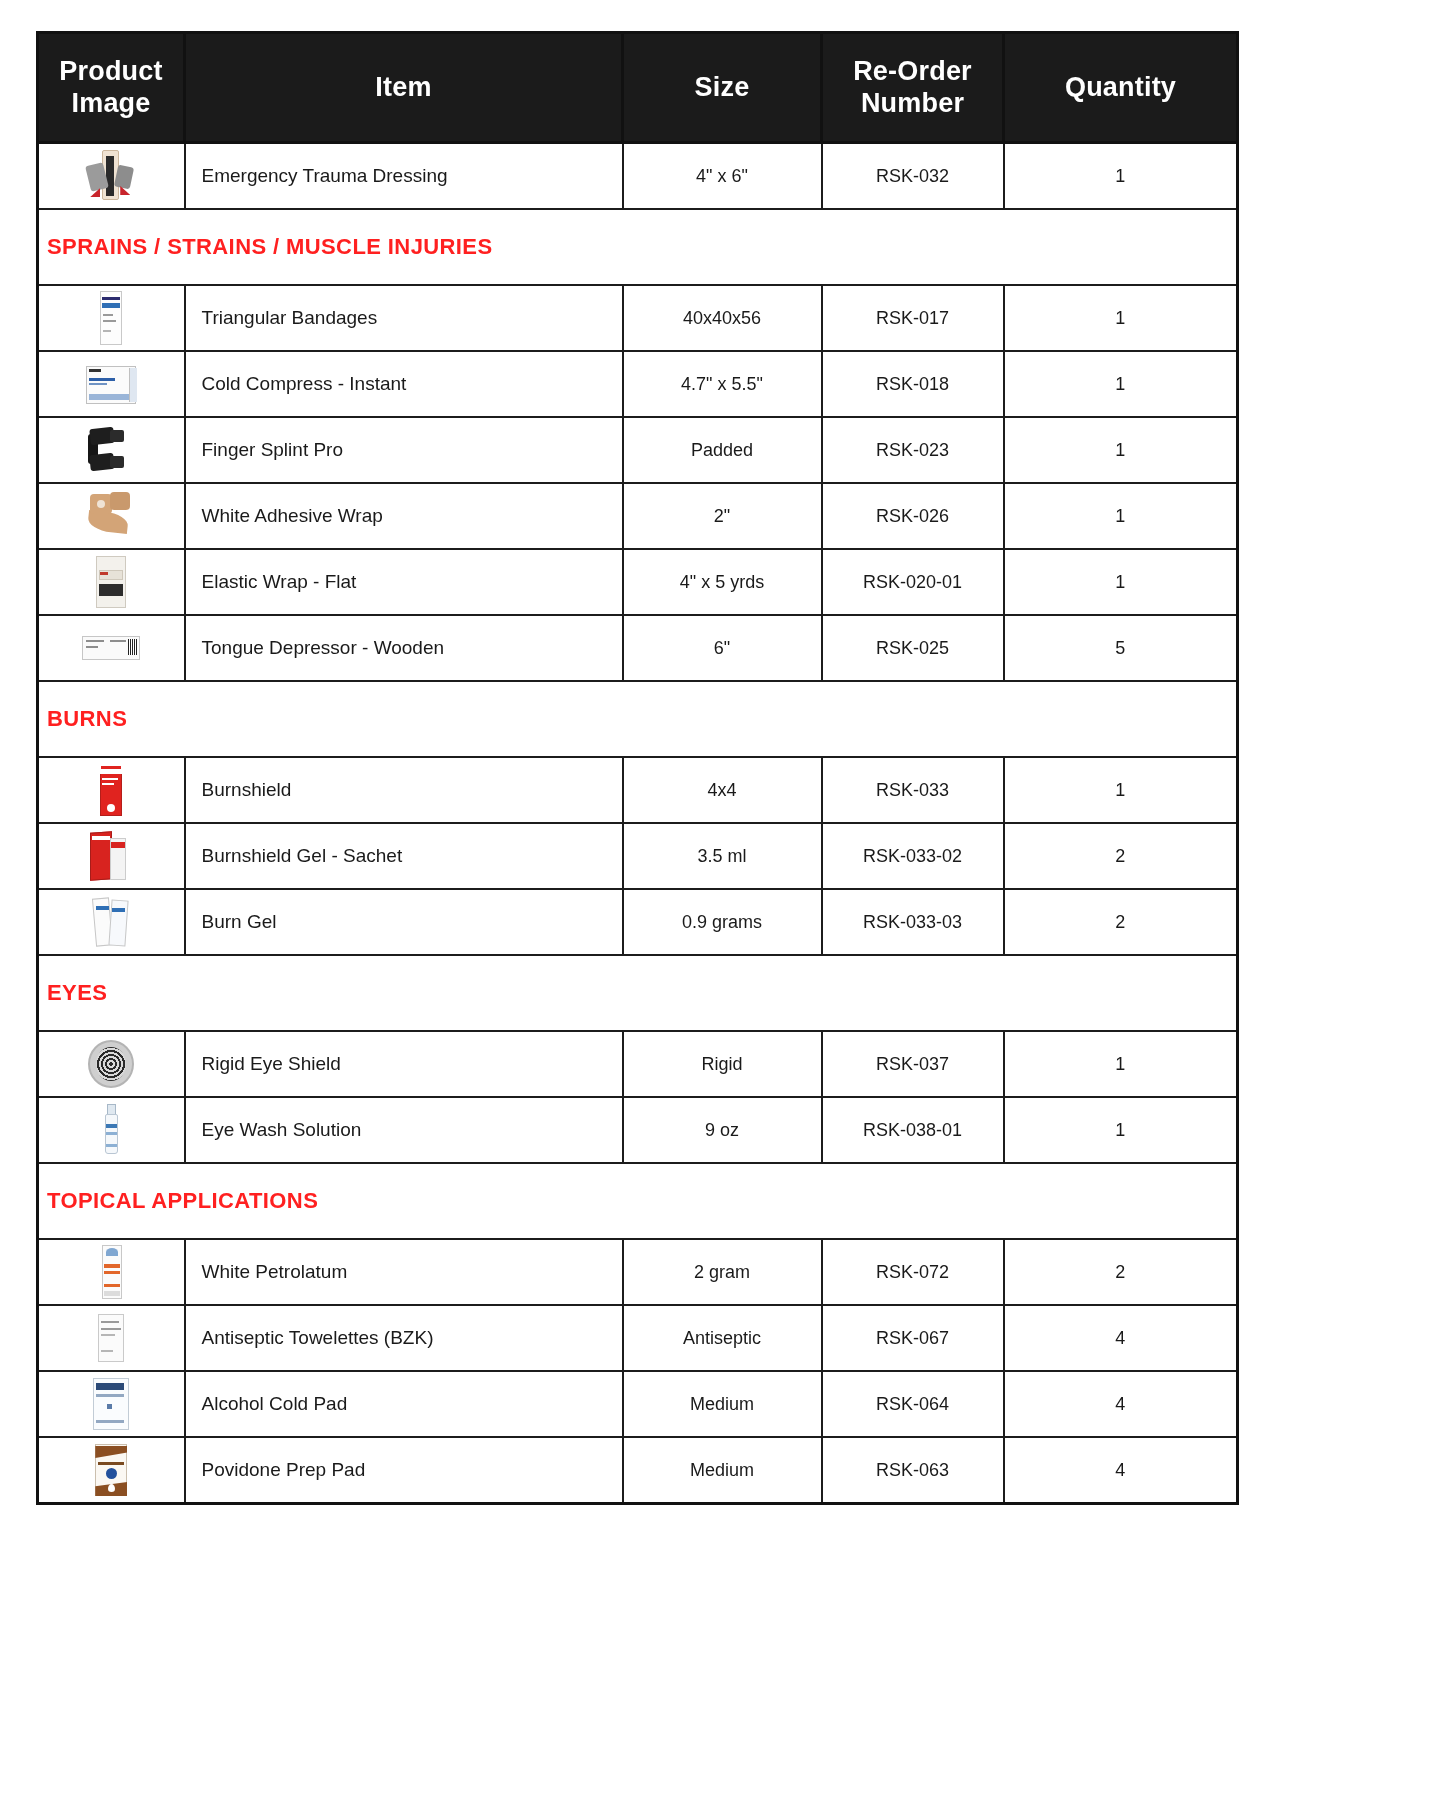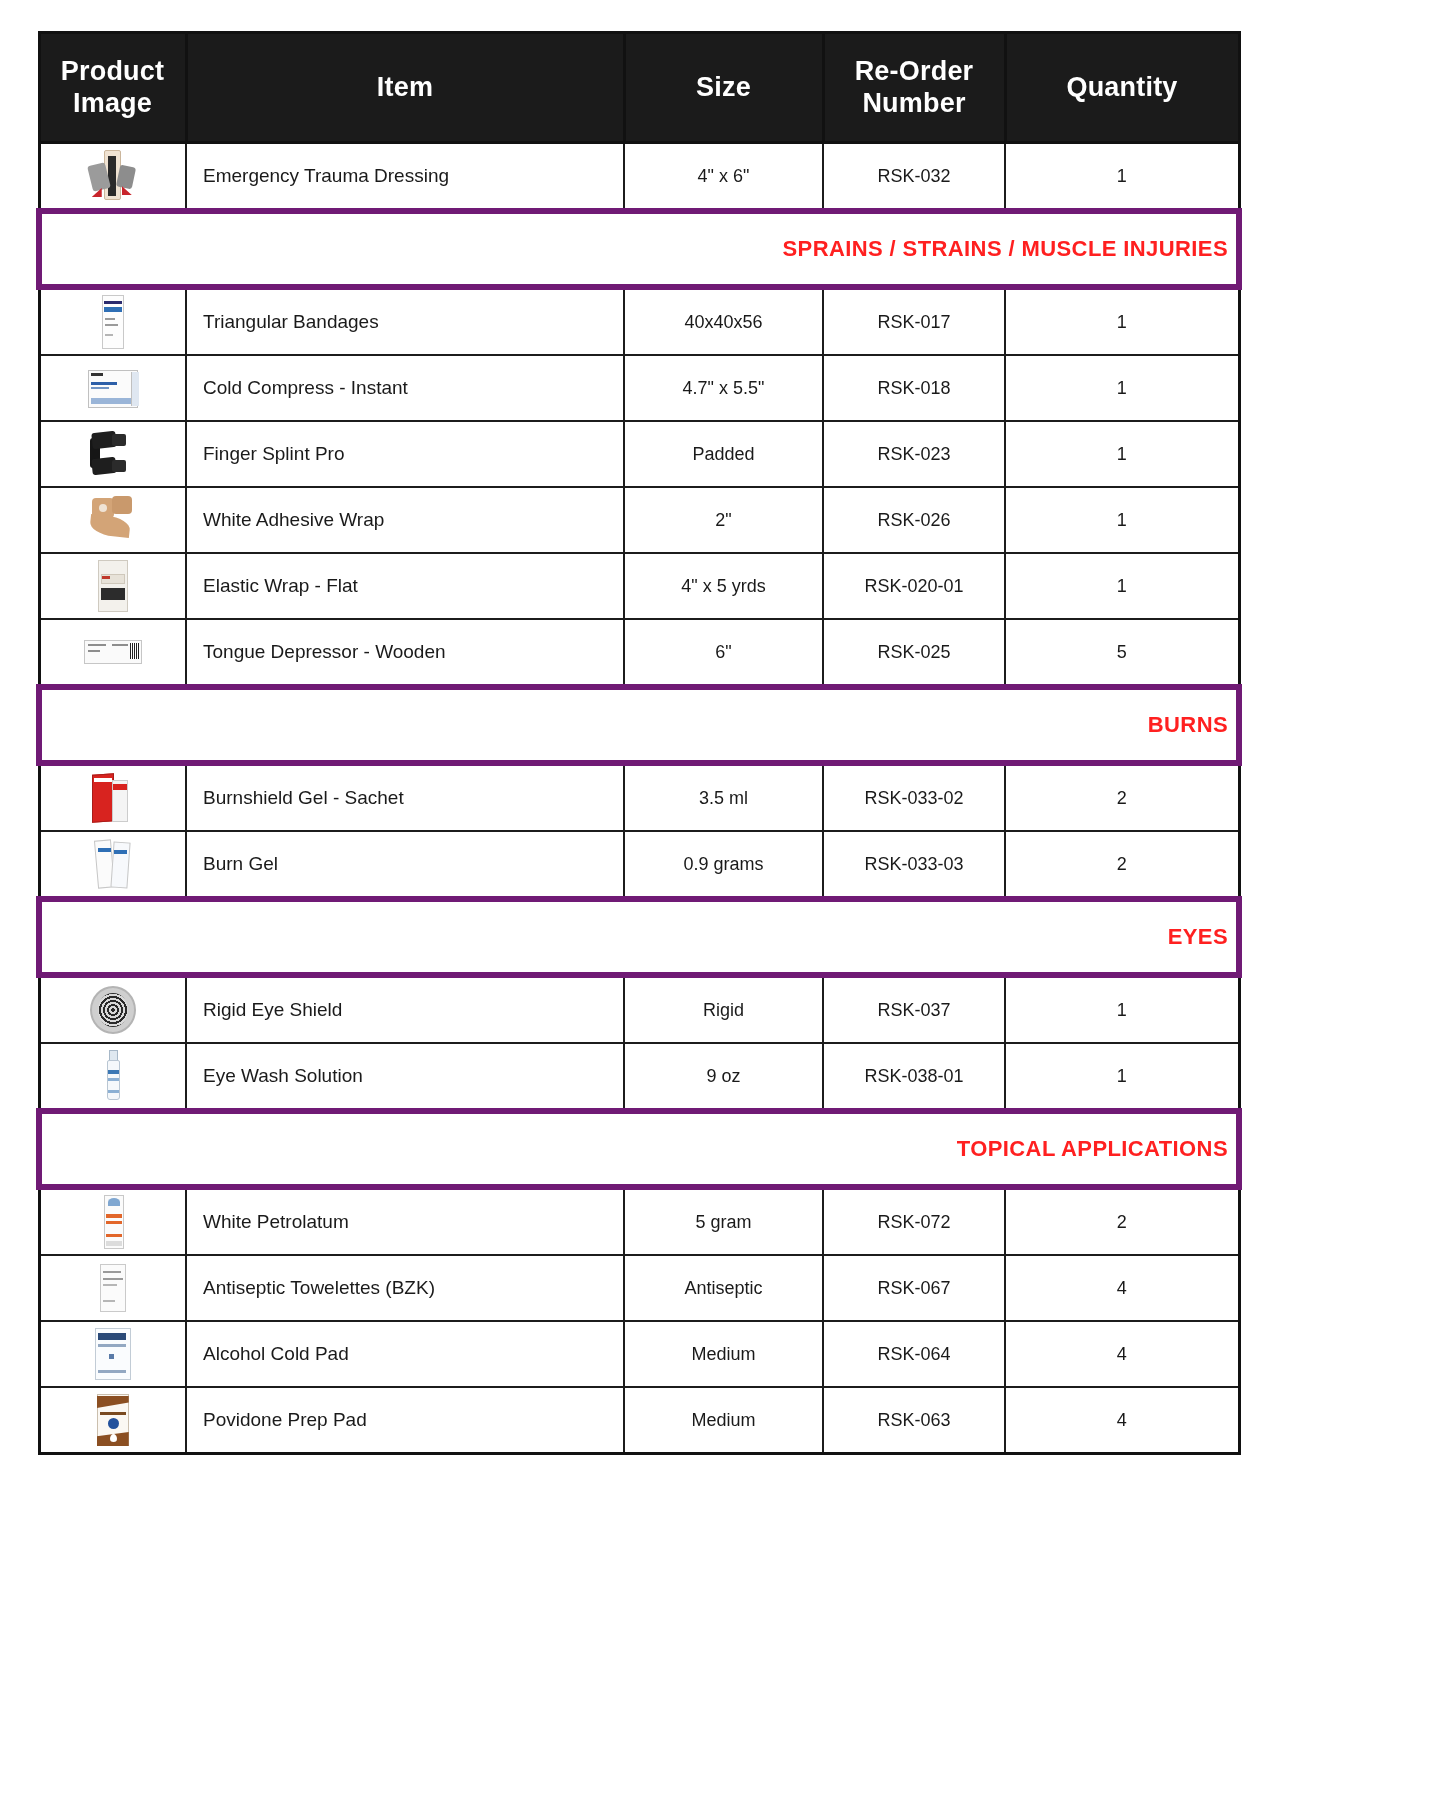--- a/index.html
+++ b/index.html
@@ -67,25 +67,25 @@
   }
   td.cell-size, td.cell-ron, td.cell-qty {
     text-align: center;
     font-size: 18px;
     color: #1a1a1a;
   }
   td.cell-ron { font-size: 18px; }
   td.cell-qty { font-size: 18px; }
 
   tr.section-row td {
-    text-align: right;
+    text-align: left;
     vertical-align: middle;
     height: 76px;
     padding: 8px;
-    border: 6px solid #701a75;
+    border: 1px solid #701a75;
     background: #ffffff;
   }
   .section-label {
     color: #ff2020;
     font-weight: bold;
     font-size: 22px;
     letter-spacing: .4px;
   }
 
   
@@ -296,20 +296,27 @@
             <td class="cell-img"><span class="thumb t-tongue"><span class="sh slv"></span><span class="sh t1"></span><span class="sh t2"></span><span class="sh t3"></span><span class="sh bc"></span></span></td>
             <td class="cell-item">Tongue Depressor - Wooden</td>
             <td class="cell-size">6"</td>
             <td class="cell-ron">RSK-025</td>
             <td class="cell-qty">5</td>
           </tr>
           <tr class="section-row">
             <td colspan="5"><span class="section-label">BURNS</span></td>
           </tr>
           <tr class="item-row">
+            <td class="cell-img"><span class="thumb t-burn"><span class="sh pk"></span><span class="sh hd"></span><span class="sh wm"></span><span class="sh tx"></span><span class="sh tx2"></span><span class="sh dot"></span></span></td>
+            <td class="cell-item">Burnshield</td>
+            <td class="cell-size">4x4</td>
+            <td class="cell-ron">RSK-033</td>
+            <td class="cell-qty">1</td>
+          </tr>
+          <tr class="item-row">
             <td class="cell-img"><span class="thumb t-bgel"><span class="sh bx"></span><span class="sh wh"></span><span class="sh tb"></span><span class="sh tb2"></span></span></td>
             <td class="cell-item">Burnshield Gel - Sachet</td>
             <td class="cell-size">3.5 ml</td>
             <td class="cell-ron">RSK-033-02</td>
             <td class="cell-qty">2</td>
           </tr>
           <tr class="item-row">
             <td class="cell-img"><span class="thumb t-bg"><span class="sh s1"></span><span class="sh s2"></span><span class="sh b1"></span><span class="sh b2"></span></span></td>
             <td class="cell-item">Burn Gel</td>
             <td class="cell-size">0.9 grams</td>
@@ -332,21 +339,21 @@
             <td class="cell-size">9 oz</td>
             <td class="cell-ron">RSK-038-01</td>
             <td class="cell-qty">1</td>
           </tr>
           <tr class="section-row">
             <td colspan="5"><span class="section-label">TOPICAL APPLICATIONS</span></td>
           </tr>
           <tr class="item-row">
             <td class="cell-img"><span class="thumb t-pet"><span class="sh tb"></span><span class="sh lg"></span><span class="sh o1"></span><span class="sh o2"></span><span class="sh o3"></span><span class="sh gy"></span></span></td>
             <td class="cell-item">White Petrolatum</td>
-            <td class="cell-size">5 gram</td>
+            <td class="cell-size">2 gram</td>
             <td class="cell-ron">RSK-072</td>
             <td class="cell-qty">2</td>
           </tr>
           <tr class="item-row">
             <td class="cell-img"><span class="thumb t-tow"><span class="sh pk"></span><span class="sh l1"></span><span class="sh l2"></span><span class="sh l3"></span><span class="sh l4"></span></span></td>
             <td class="cell-item">Antiseptic Towelettes (BZK)</td>
             <td class="cell-size">Antiseptic</td>
             <td class="cell-ron">RSK-067</td>
             <td class="cell-qty">4</td>
           </tr>

